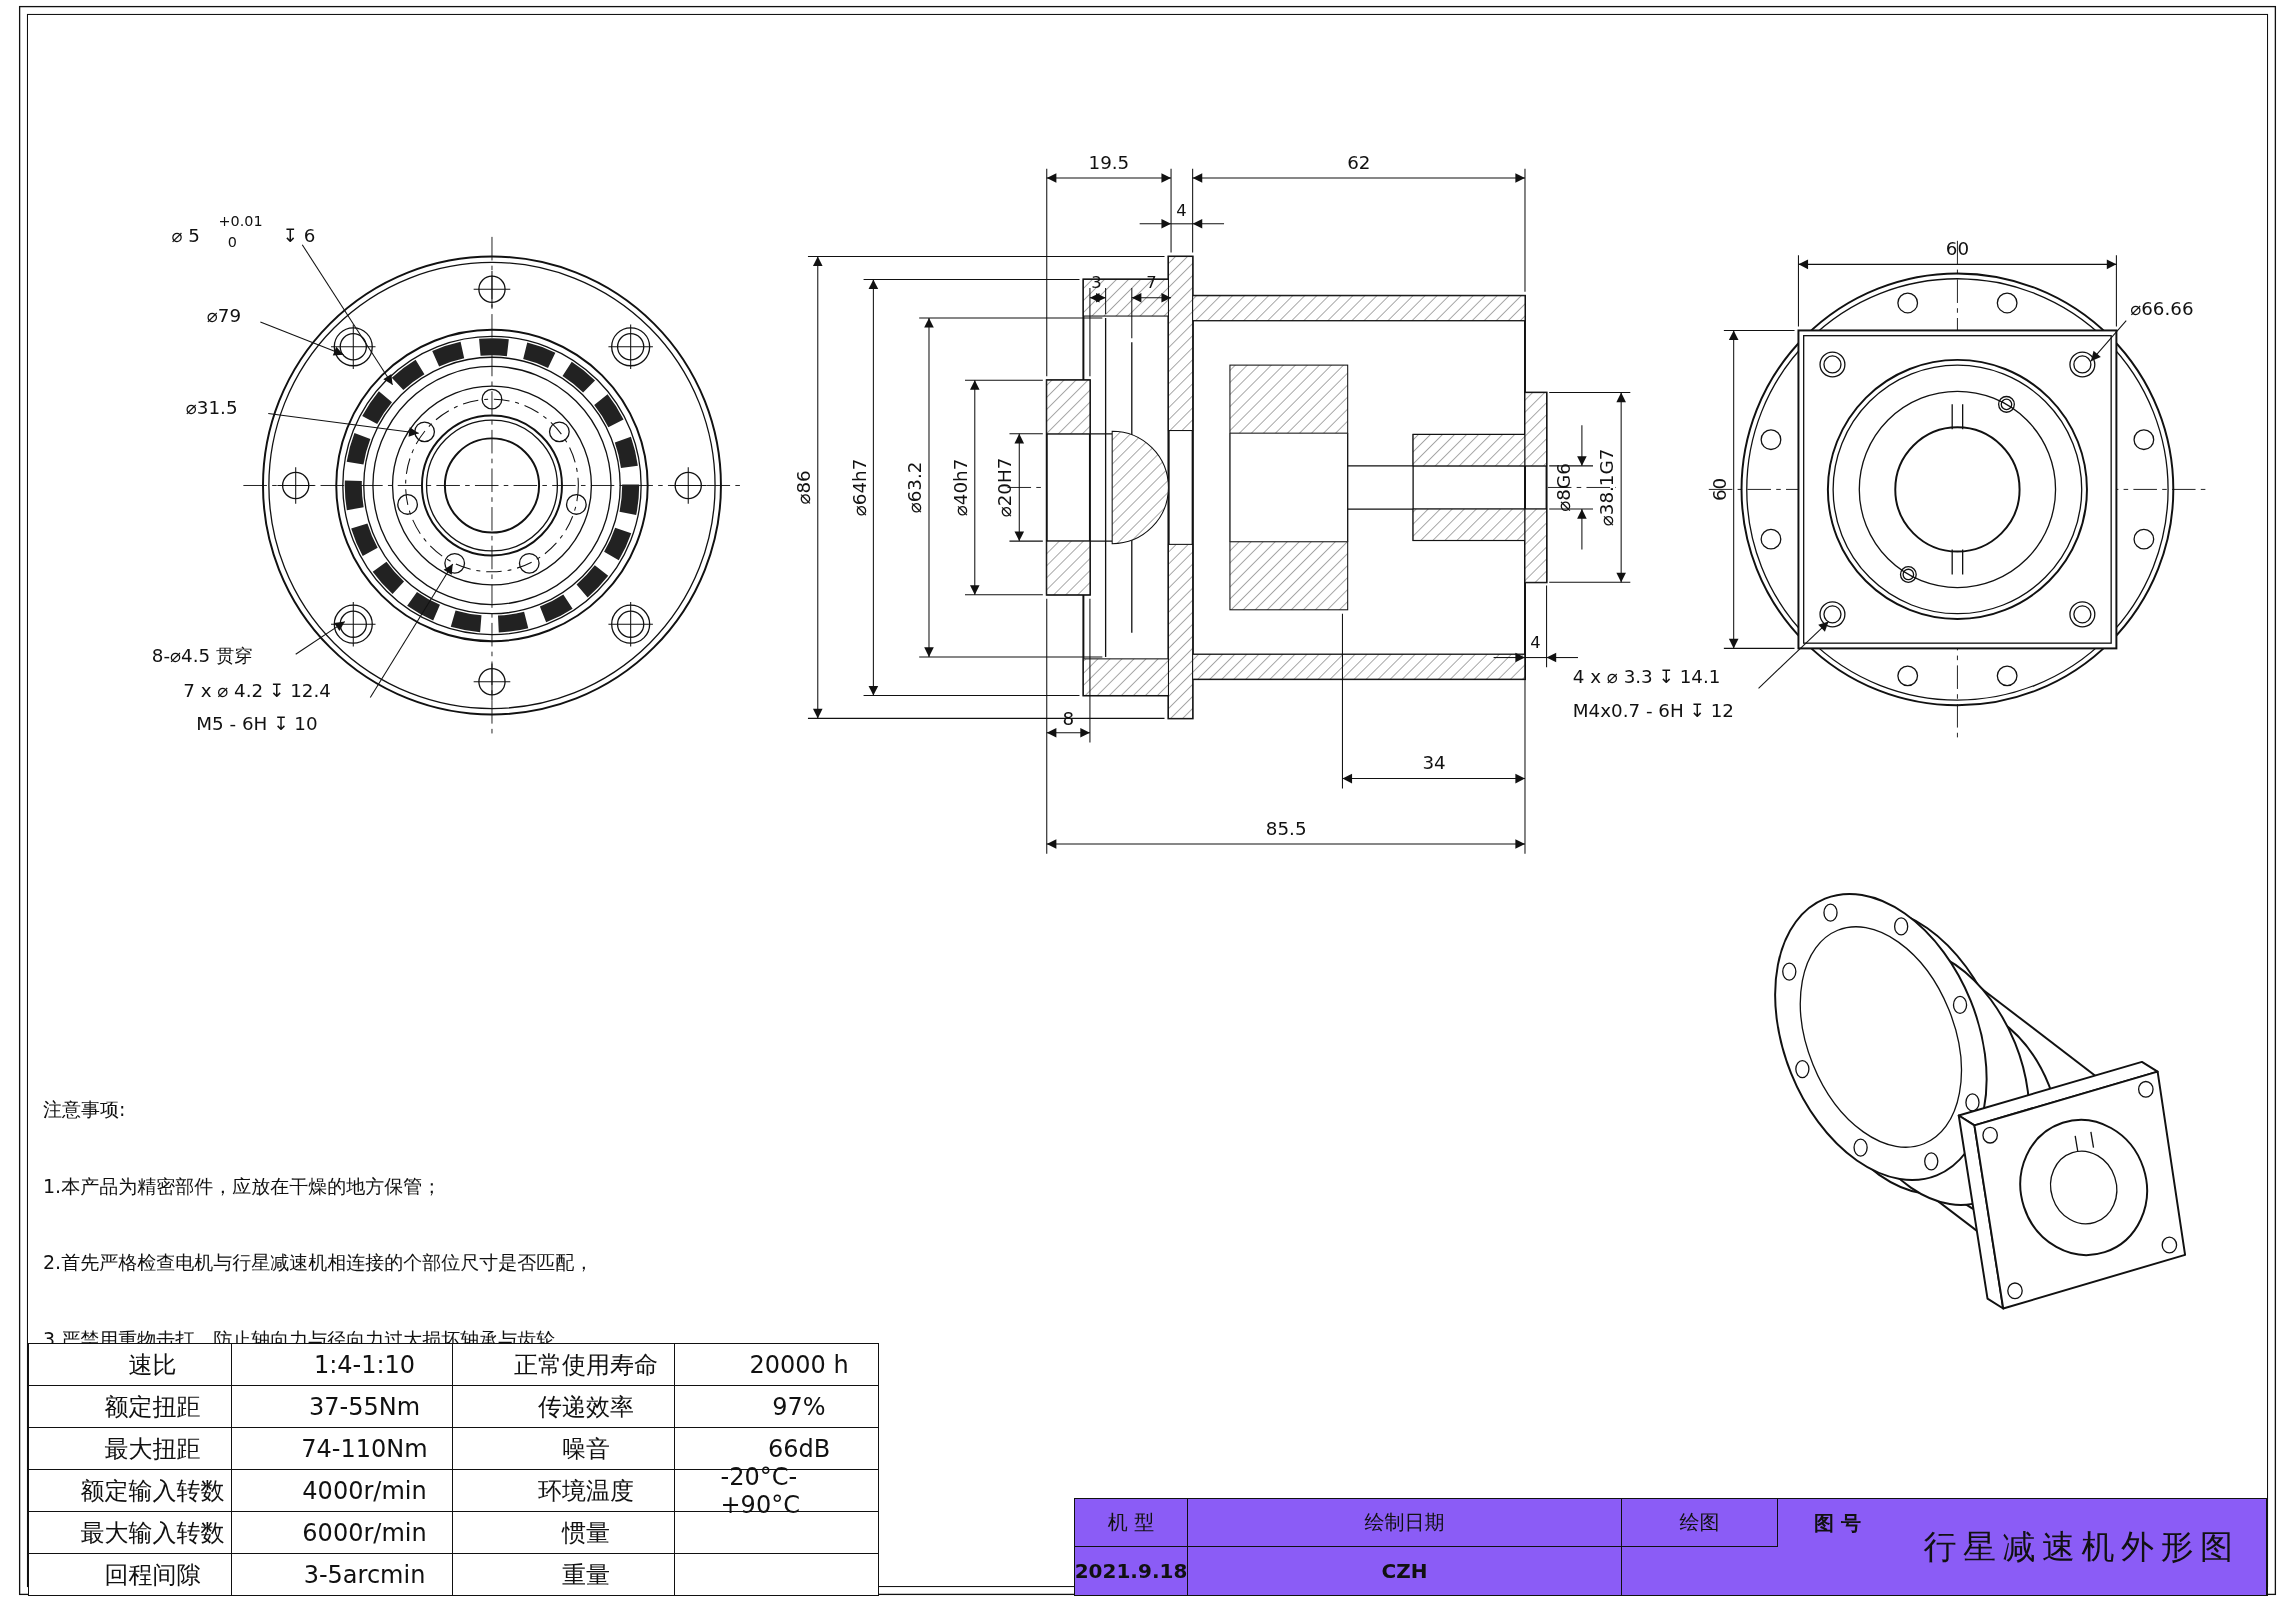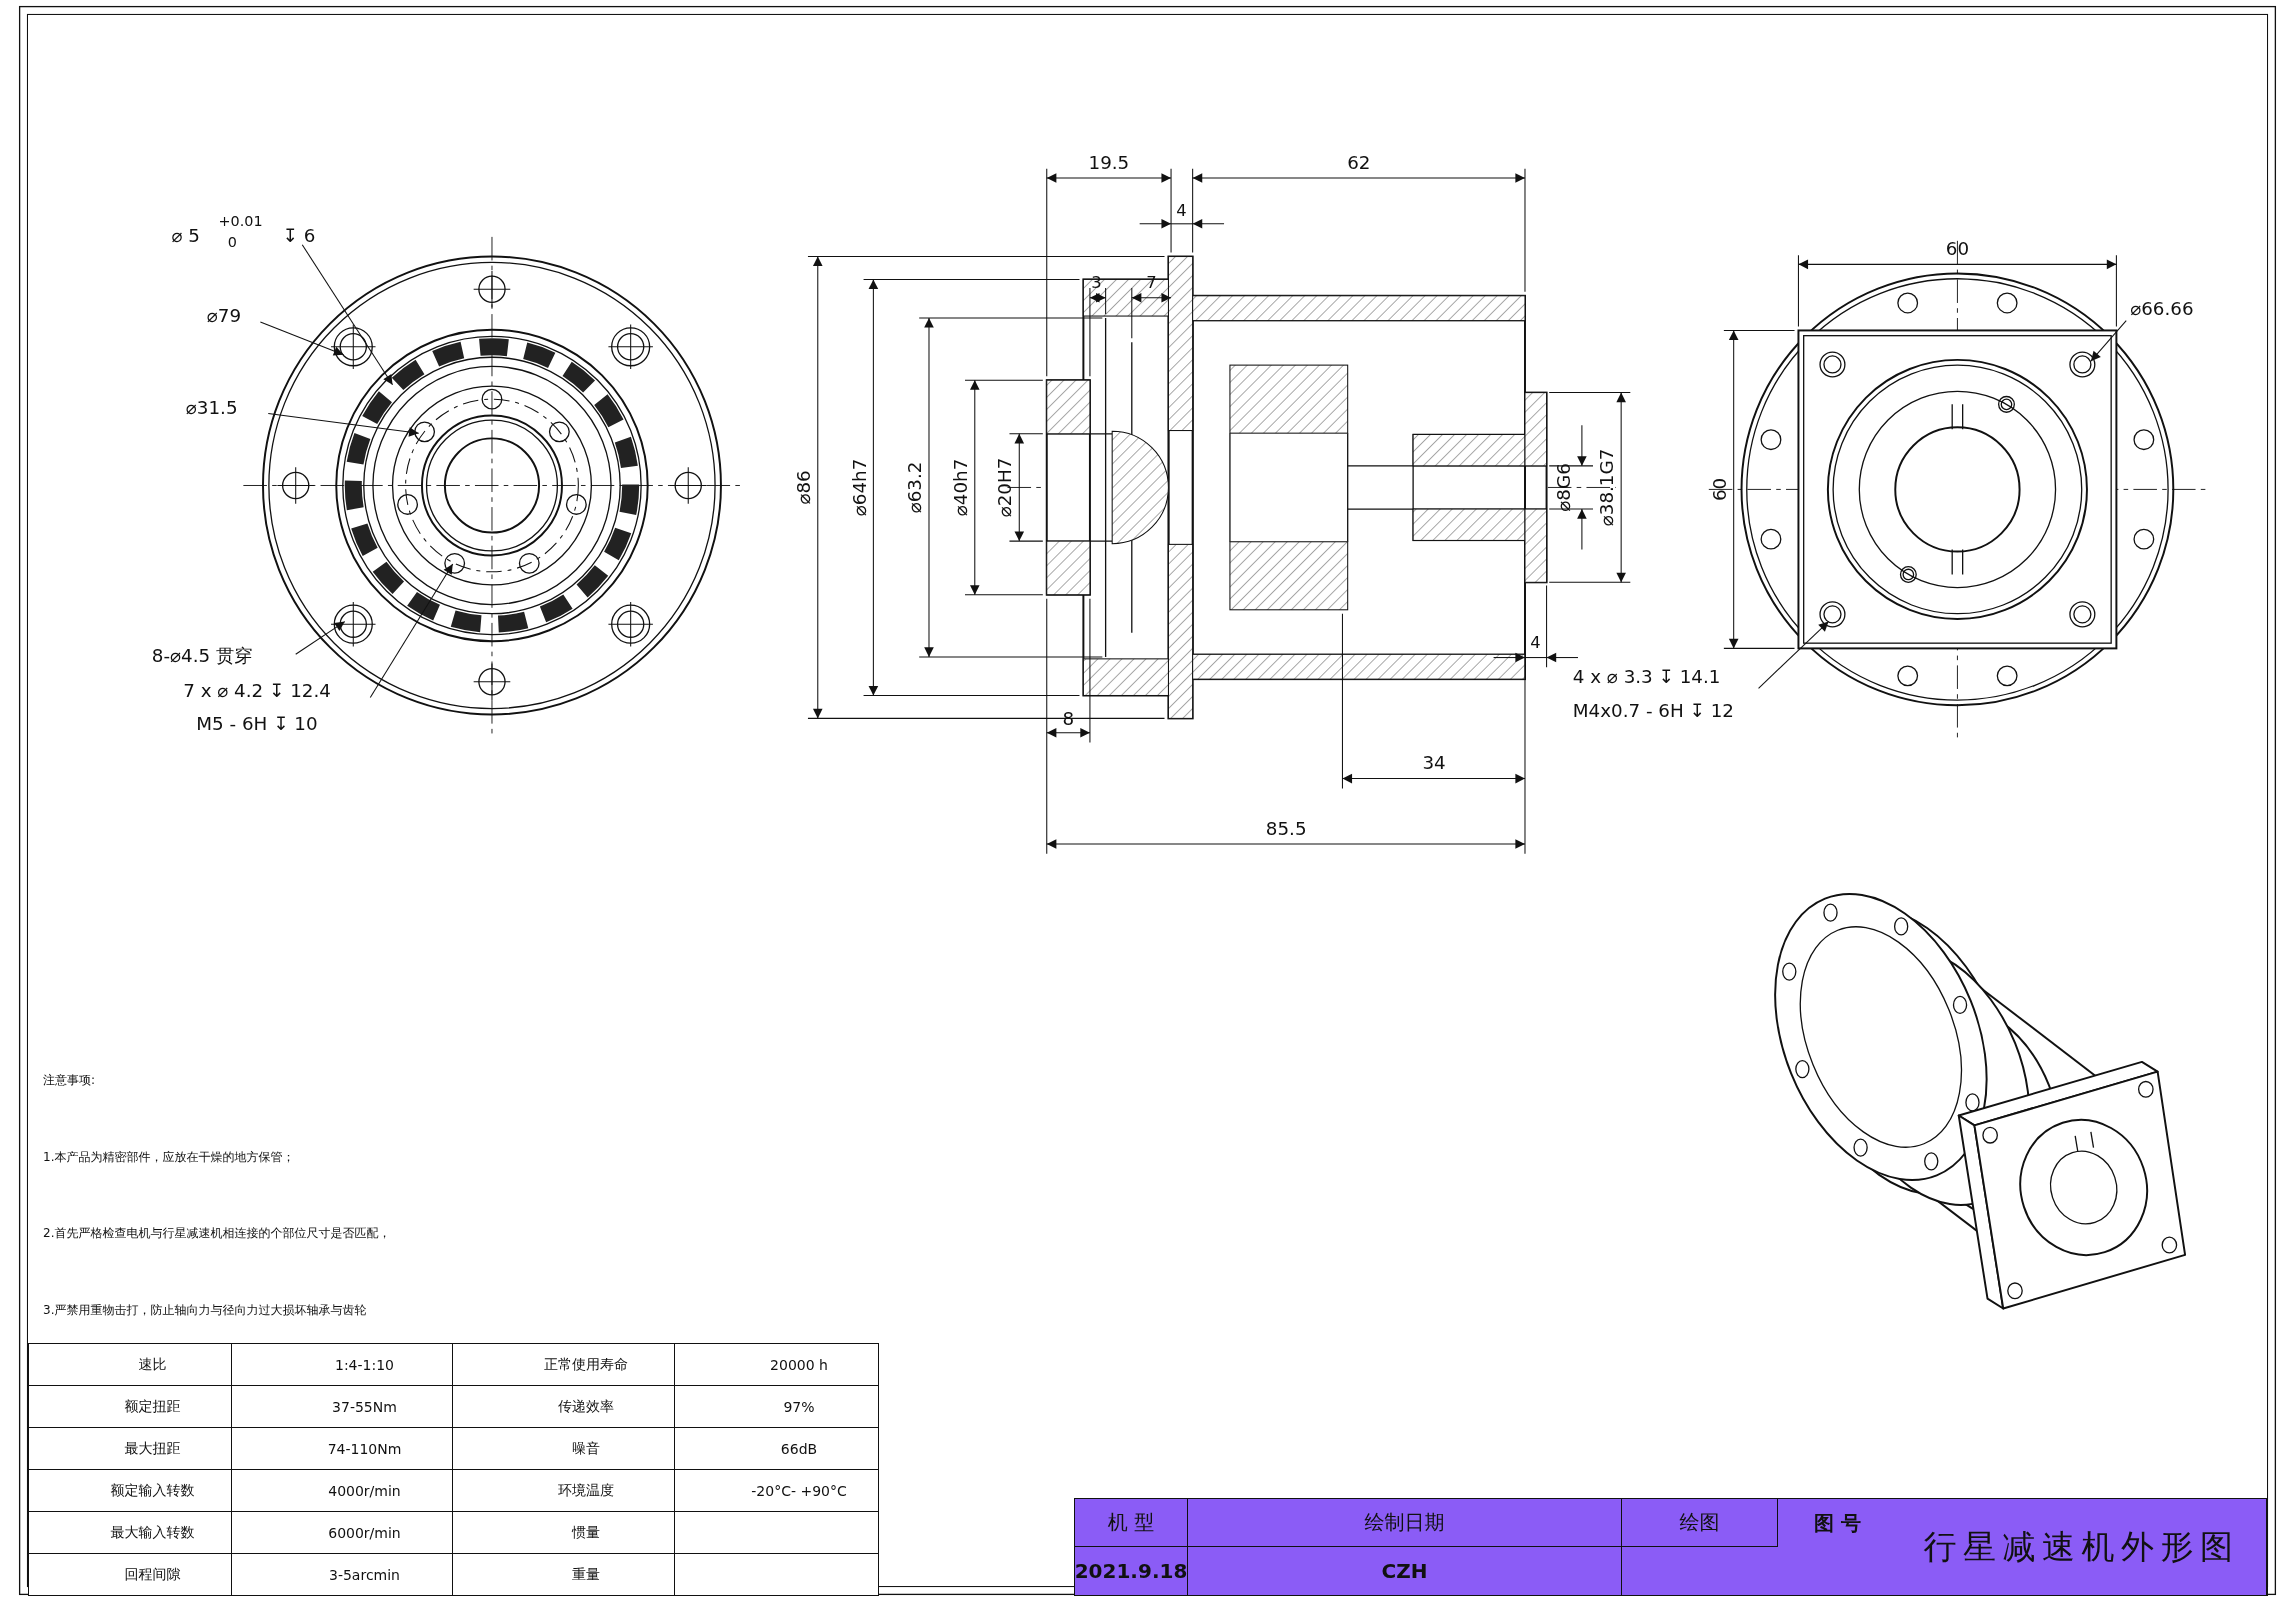--- a/index.html
+++ b/index.html
@@ -9,24 +9,24 @@
   .geo2{fill:none;stroke:#111;stroke-width:2;}
   .fillw{fill:#fff;stroke:#111;stroke-width:3;}
   .hatchr{fill:url(#hatchp);stroke:#111;stroke-width:1.6;}
   .thin{fill:none;stroke:#111;stroke-width:1.6;}
   .cl{fill:none;stroke:#111;stroke-width:1.4;stroke-dasharray:36 8 7 8;}
   .dash{fill:none;stroke:#111;stroke-width:1.6;stroke-dasharray:24 9 6 9;}
   .seg{fill:none;stroke:#222;stroke-width:26;stroke-dasharray:43 27;}
   .dim{font-size:28px;}
   .dims{font-size:25px;}
   
-  .notes{position:absolute;left:43px;top:1017px;font-size:12px;line-height:25.5px;white-space:pre;}
+  .notes{position:absolute;left:43px;top:1046px;font-size:19px;line-height:25.5px;white-space:pre;}
   
   .spec{position:absolute;left:27.5px;top:1343px;display:grid;grid-template-columns:203px 221px 222px 204px;grid-auto-rows:42px;border-top:1.6px solid #111;border-left:1.6px solid #111;background:#fff;}
-  .spec>div{border-right:1.6px solid #111;border-bottom:1.6px solid #111;display:flex;align-items:center;justify-content:center;font-size:14px;padding-left:46px;}
+  .spec>div{border-right:1.6px solid #111;border-bottom:1.6px solid #111;display:flex;align-items:center;justify-content:center;font-size:24px;padding-left:46px;}
   
   .tblock{position:absolute;left:1074px;top:1498px;display:grid;grid-template-columns:113px 434px 156px 119px 370px;grid-template-rows:48px 48px;border:1.6px solid #111;background:#8b5cf6;}
   .tblock>div{border-right:1.6px solid #111;border-bottom:1.6px solid #111;display:flex;align-items:center;justify-content:center;font-size:20px;}
   .tblock>div:nth-child(5n){border-right:none;font-weight:bold;}
   .tblock .title{grid-column:5;grid-row:1/3;font-size:33px;letter-spacing:6.5px;border-bottom:none;}
   .tblock .last{border-bottom:none;font-weight:bold;}
 </style>
 </head>
 <body>
 

